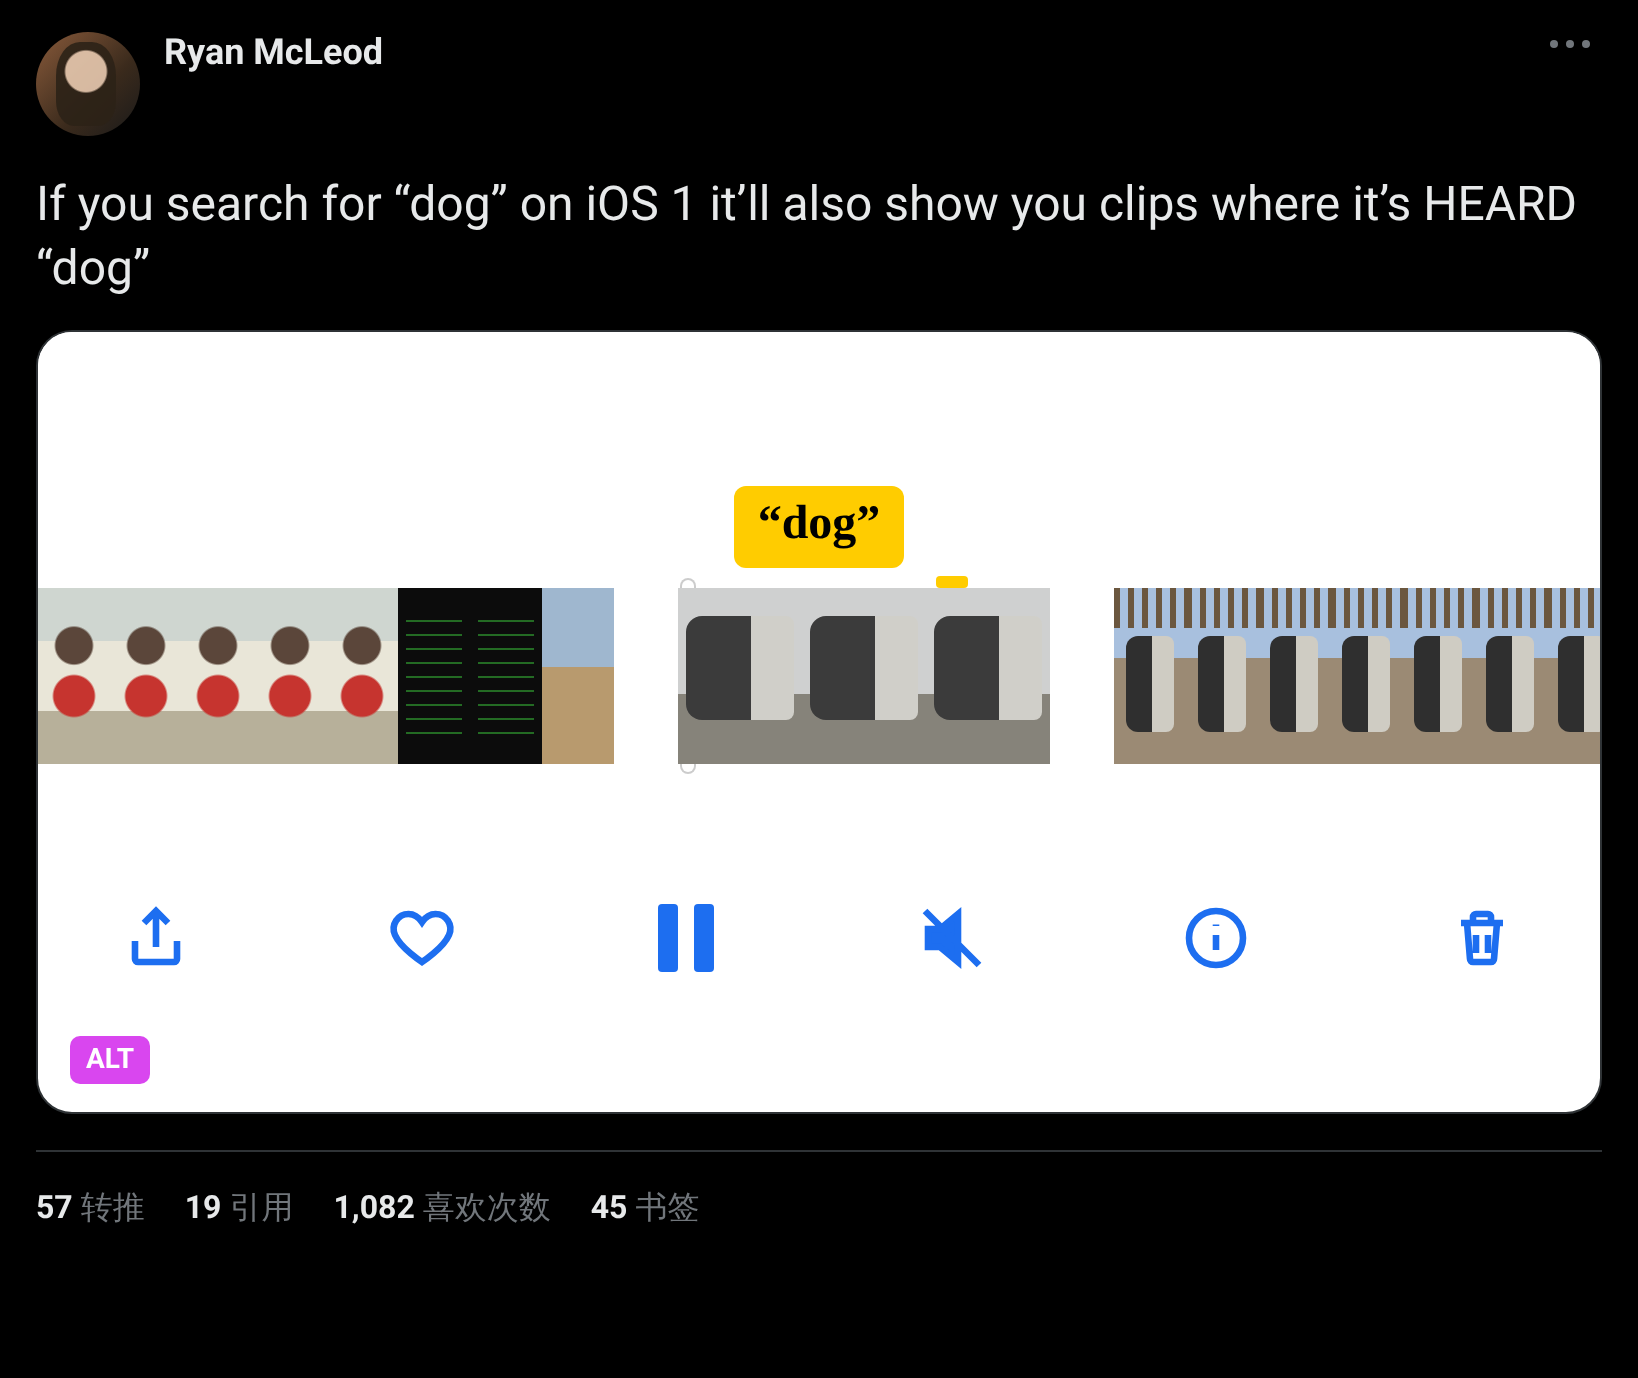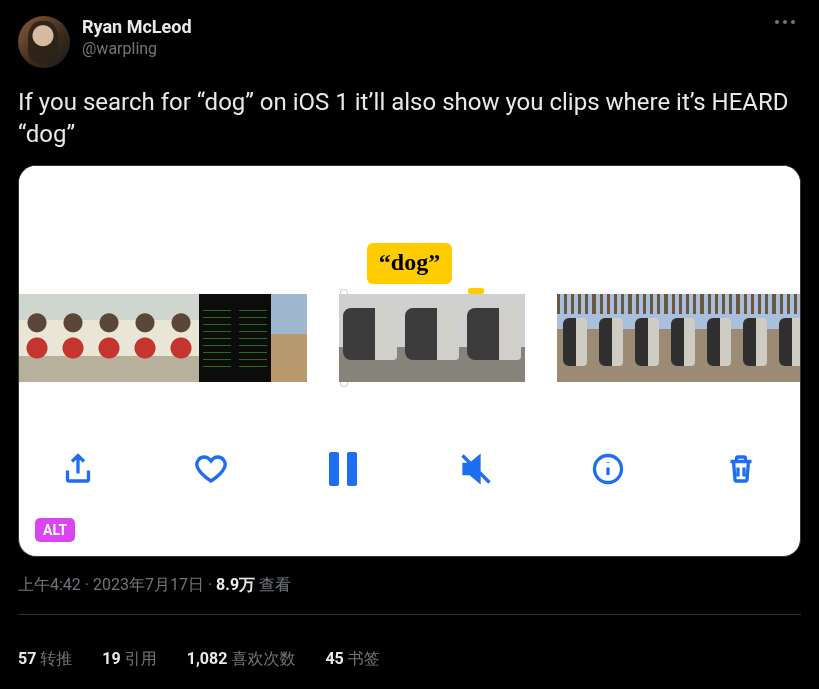--- a/index.html
+++ b/index.html
@@ -26,21 +26,21 @@
   .thumb { width:36px; height:88px; background:#777; }
   .controls { flex:1; display:flex; align-items:center; justify-content:space-between; padding: 0 40px; }
   .ctrl { width:38px; height:38px; color:#1d6ef0; display:flex; align-items:center; justify-content:center; cursor:pointer; }
   .ctrl svg { width:36px; height:36px; stroke:#1d6ef0; fill:none; stroke-width:2.2; }
   .pause { display:flex; gap:8px; }
   .pause div { width:10px; height:34px; background:#1d6ef0; border-radius:2px; }
   .alt { position:absolute; left:16px; bottom:14px; background:#d946ef; color:#fff; font-size:14px; font-weight:700; padding:4px 8px; border-radius:5px; cursor:pointer; }
   .meta { color:#71767b; font-size:16px; margin-top:18px; }
   .meta b { color:#e7e9ea; font-weight:700; }
   .divider { height:1px; background:#2f3336; margin-top:18px; }
-  .stats { display:flex; gap:30px; color:#71767b; font-size:16px; margin-top:34px; }
+  .stats { display:flex; gap:20px; color:#71767b; font-size:16px; margin-top:18px; }
   .stats b { color:#e7e9ea; font-weight:700; margin-right:4px; }
 
   
   .t-dogA { background: linear-gradient(#cfd6d0 0 30%, #e9e6d8 30% 70%, #b7b09a 70% 100%); }
   .t-dogA::after { content:""; position:absolute; inset:12px 4px 20px; background: radial-gradient(circle at 50% 30%, #5b463a 0 9px, transparent 10px), radial-gradient(circle at 50% 75%, #c6342f 0 10px, transparent 11px);}
   .t-dark { background:#0c0c0c; position:relative; }
   .t-dark::after{content:"";position:absolute;left:4px;top:10px;right:4px;bottom:10px;background:repeating-linear-gradient(#0c0c0c,#0c0c0c 6px,#3a3 6px,#3a3 7px);opacity:.6;}
   .t-people { background: linear-gradient(#9fb7cf 0 45%, #b89a6e 45% 100%); }
   .t-schn { background: linear-gradient(#cfd0d0 0 60%, #86837a 60% 100%); position:relative;}
   .t-schn::after{content:"";position:absolute;left:4px;right:4px;top:14px;height:52px;background:linear-gradient(90deg,#3b3b3b 0 60%, #d0cfc9 60% 100%);border-radius:8px 4px 4px 8px;}
@@ -53,21 +53,20 @@
   .clip .thumb { position:relative; }
 </style>
 </head>
 <body>
 
 <div class="tweet">
   <div class="header">
     <div class="avatar"></div>
     <div class="user">
       <div class="display-name">Ryan McLeod</div>
-      <div class="handle">@warpling</div>
     </div>
     <div class="more">
         <span></span>
         <span></span>
         <span></span>
       </div>
   </div>
 
   <div class="body-text">If you search for “dog” on iOS 1 it’ll also show you clips where it’s HEARD “dog”</div>
 
@@ -141,23 +140,20 @@
         <div class="ctrl">
           <svg viewBox="0 0 24 24">
               <path d="M5 7h14M9 7V5a1 1 0 0 1 1-1h4a1 1 0 0 1 1 1v2M7 7l1 12a1 1 0 0 0 1 1h6a1 1 0 0 0 1-1l1-12M10 11v6M14 11v6"></path>
             </svg>
         </div>
       </div>
     </div>
     <div class="alt">ALT</div>
   </div>
 
-  <div class="meta">
-    <span>上午4:42</span><span> · </span><span>2023年7月17日</span><span> · </span><b>8.9万</b><span> 查看</span>
-  </div>
 
   <div class="divider"></div>
 
   <div class="stats">
     <div><b>57</b><span>转推</span></div>
     <div><b>19</b><span>引用</span></div>
     <div><b>1,082</b><span>喜欢次数</span></div>
     <div><b>45</b><span>书签</span></div>
   </div>
 </div>

